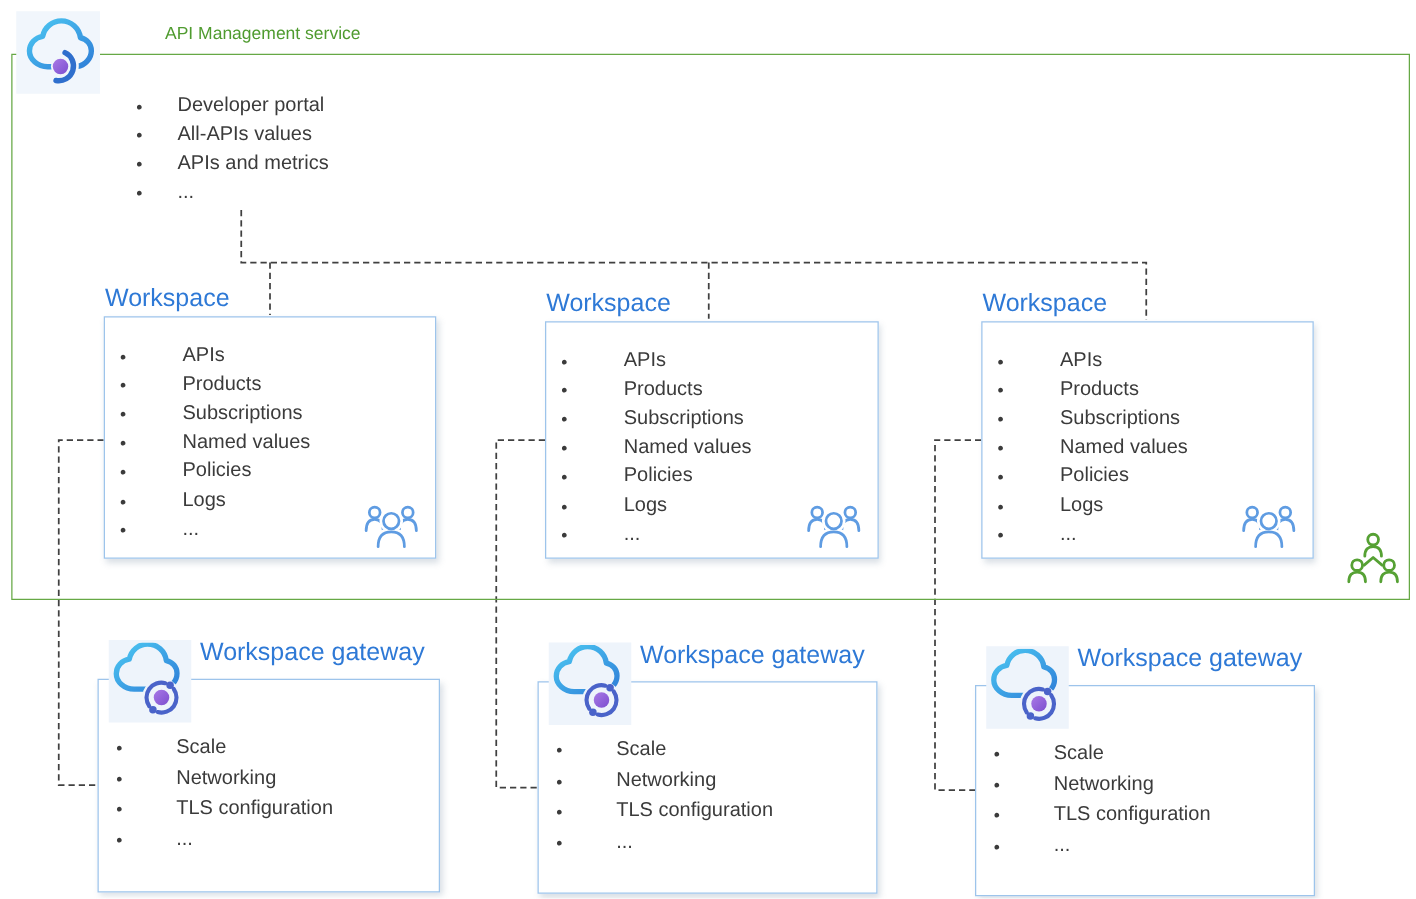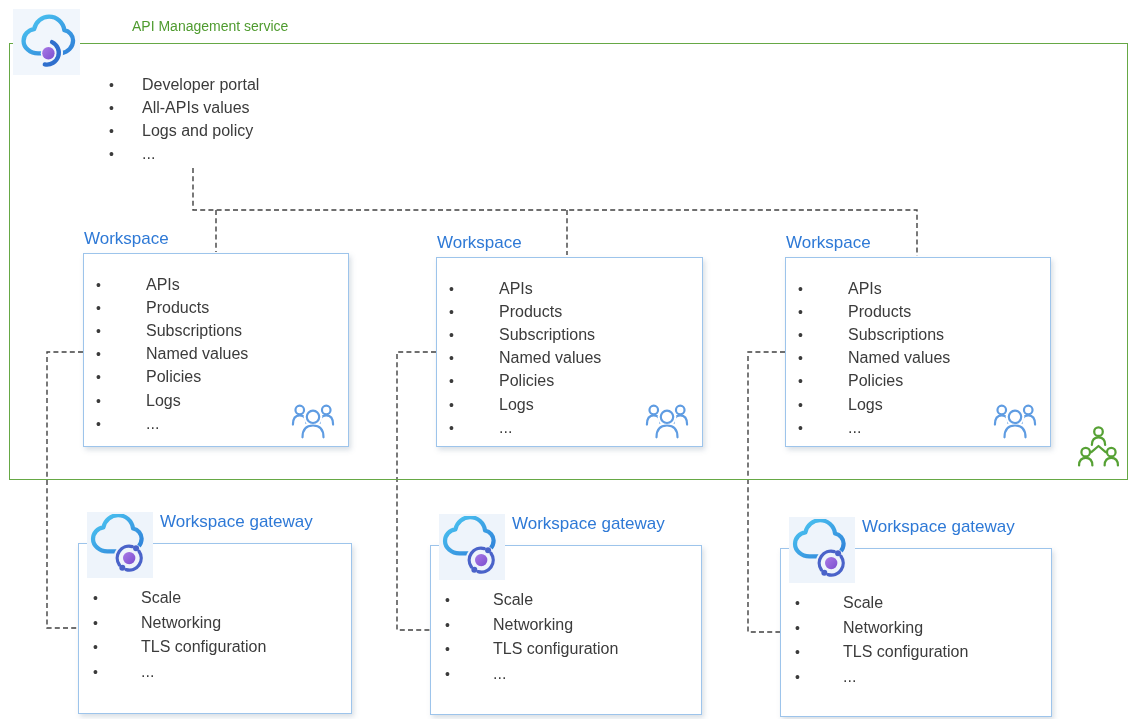--- a/index.html
+++ b/index.html
@@ -34,21 +34,21 @@
   ul.gw-list{left:14px;top:42px;}
   ul.gw-list li{height:24.6px;}
   ul.gw-list .dot{width:48px;}
   
   .wbox,.gbox{
     position:absolute;background:#fff;
     border:1.5px solid var(--box_border,#9dc4eb);
     box-shadow:2px 3px 5px rgba(130,150,170,0.30);
   }
   .btitle{
-    position:absolute;font-size:17px;line-height:26px;white-space:nowrap;
+    position:absolute;font-size:20px;line-height:26px;white-space:nowrap;
     color:var(--workspace_blue,#2e79d6);
   }
   .gw-icon{width:66px;height:66px;background:#eef4fb;}
   .people{position:absolute;right:12px;bottom:5px;width:46px;height:42px;}
   .org-icon{left:1076px;top:424px;width:45px;height:45px;}
   .connectors{position:absolute;left:0;top:0;pointer-events:none;}
   svg{display:block;}
 </style>
 </head>
 <body>
@@ -137,21 +137,21 @@
     <li>
         <span class="dot">•</span>
         <span class="txt">Developer portal</span>
       </li>
     <li>
         <span class="dot">•</span>
         <span class="txt">All-APIs values</span>
       </li>
     <li>
         <span class="dot">•</span>
-        <span class="txt">Logs and policy</span>
+        <span class="txt">APIs and metrics</span>
       </li>
     <li>
         <span class="dot">•</span>
         <span class="txt">...</span>
       </li>
   </ul>
 
   <div class="btitle" style="left:84px;top:226px">Workspace</div>
   <div class="wbox" style="left:83px;top:253px;width:264px;height:192px">
     <ul class="list ws-list">

